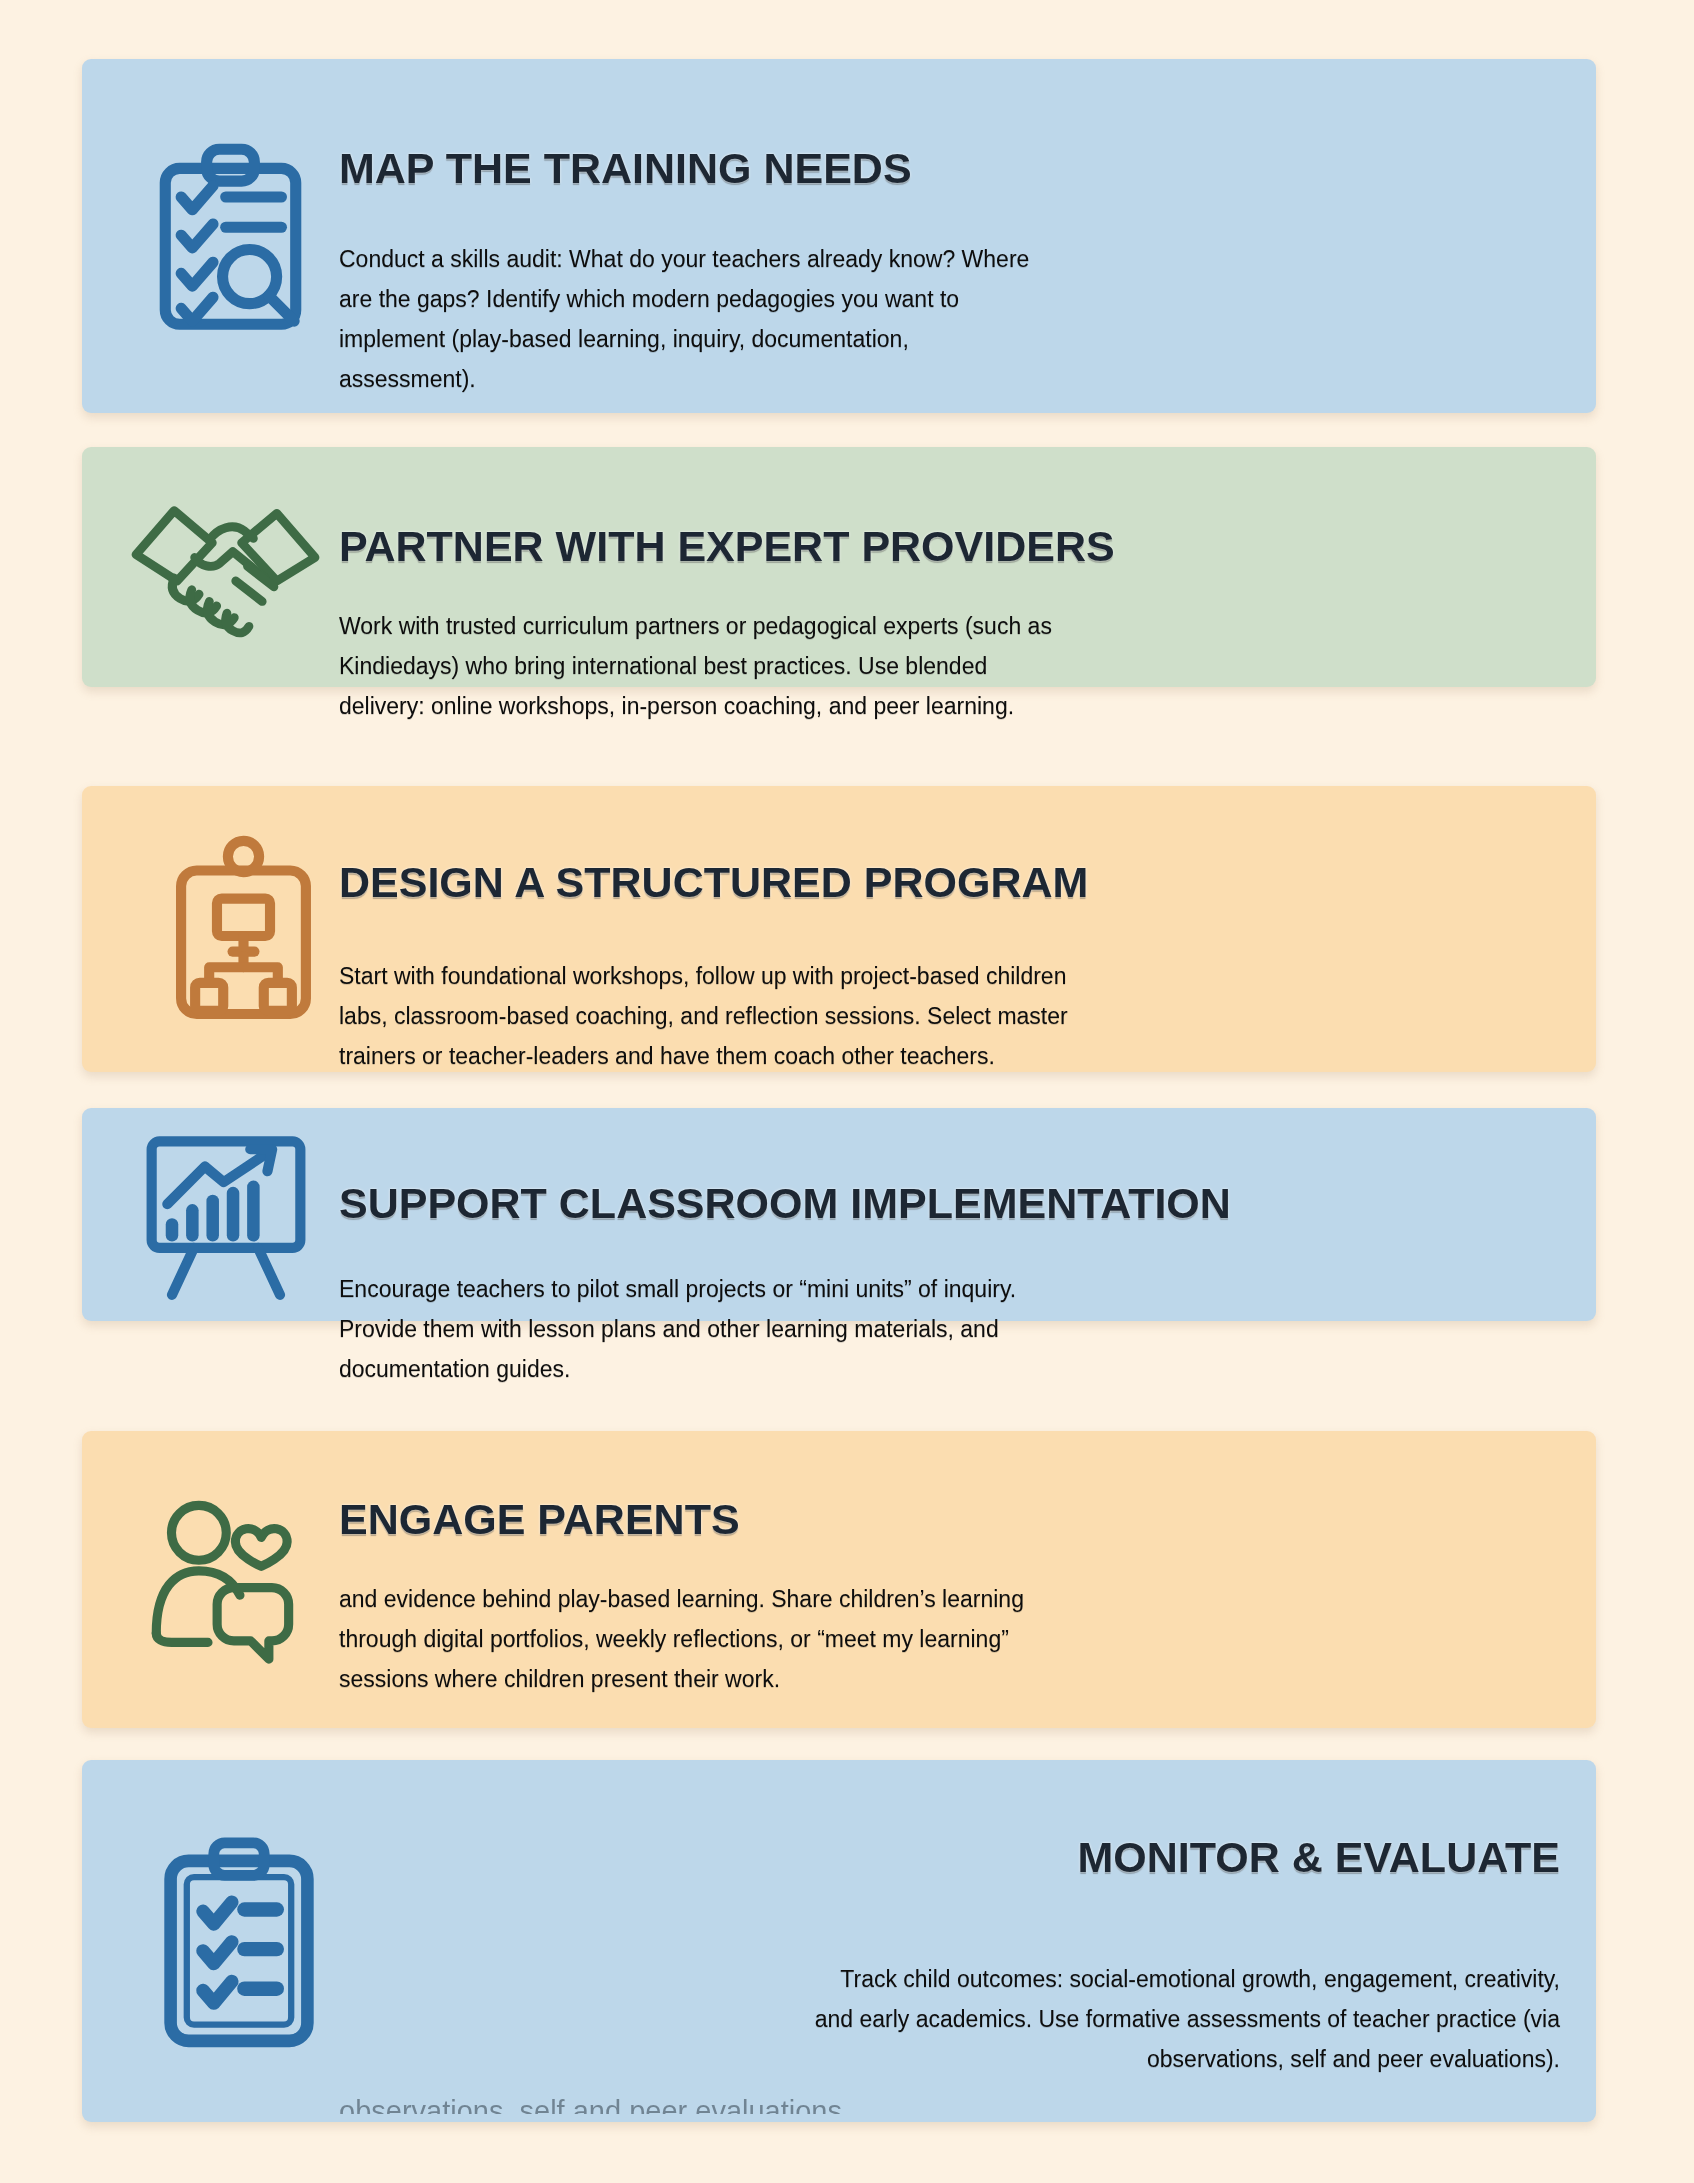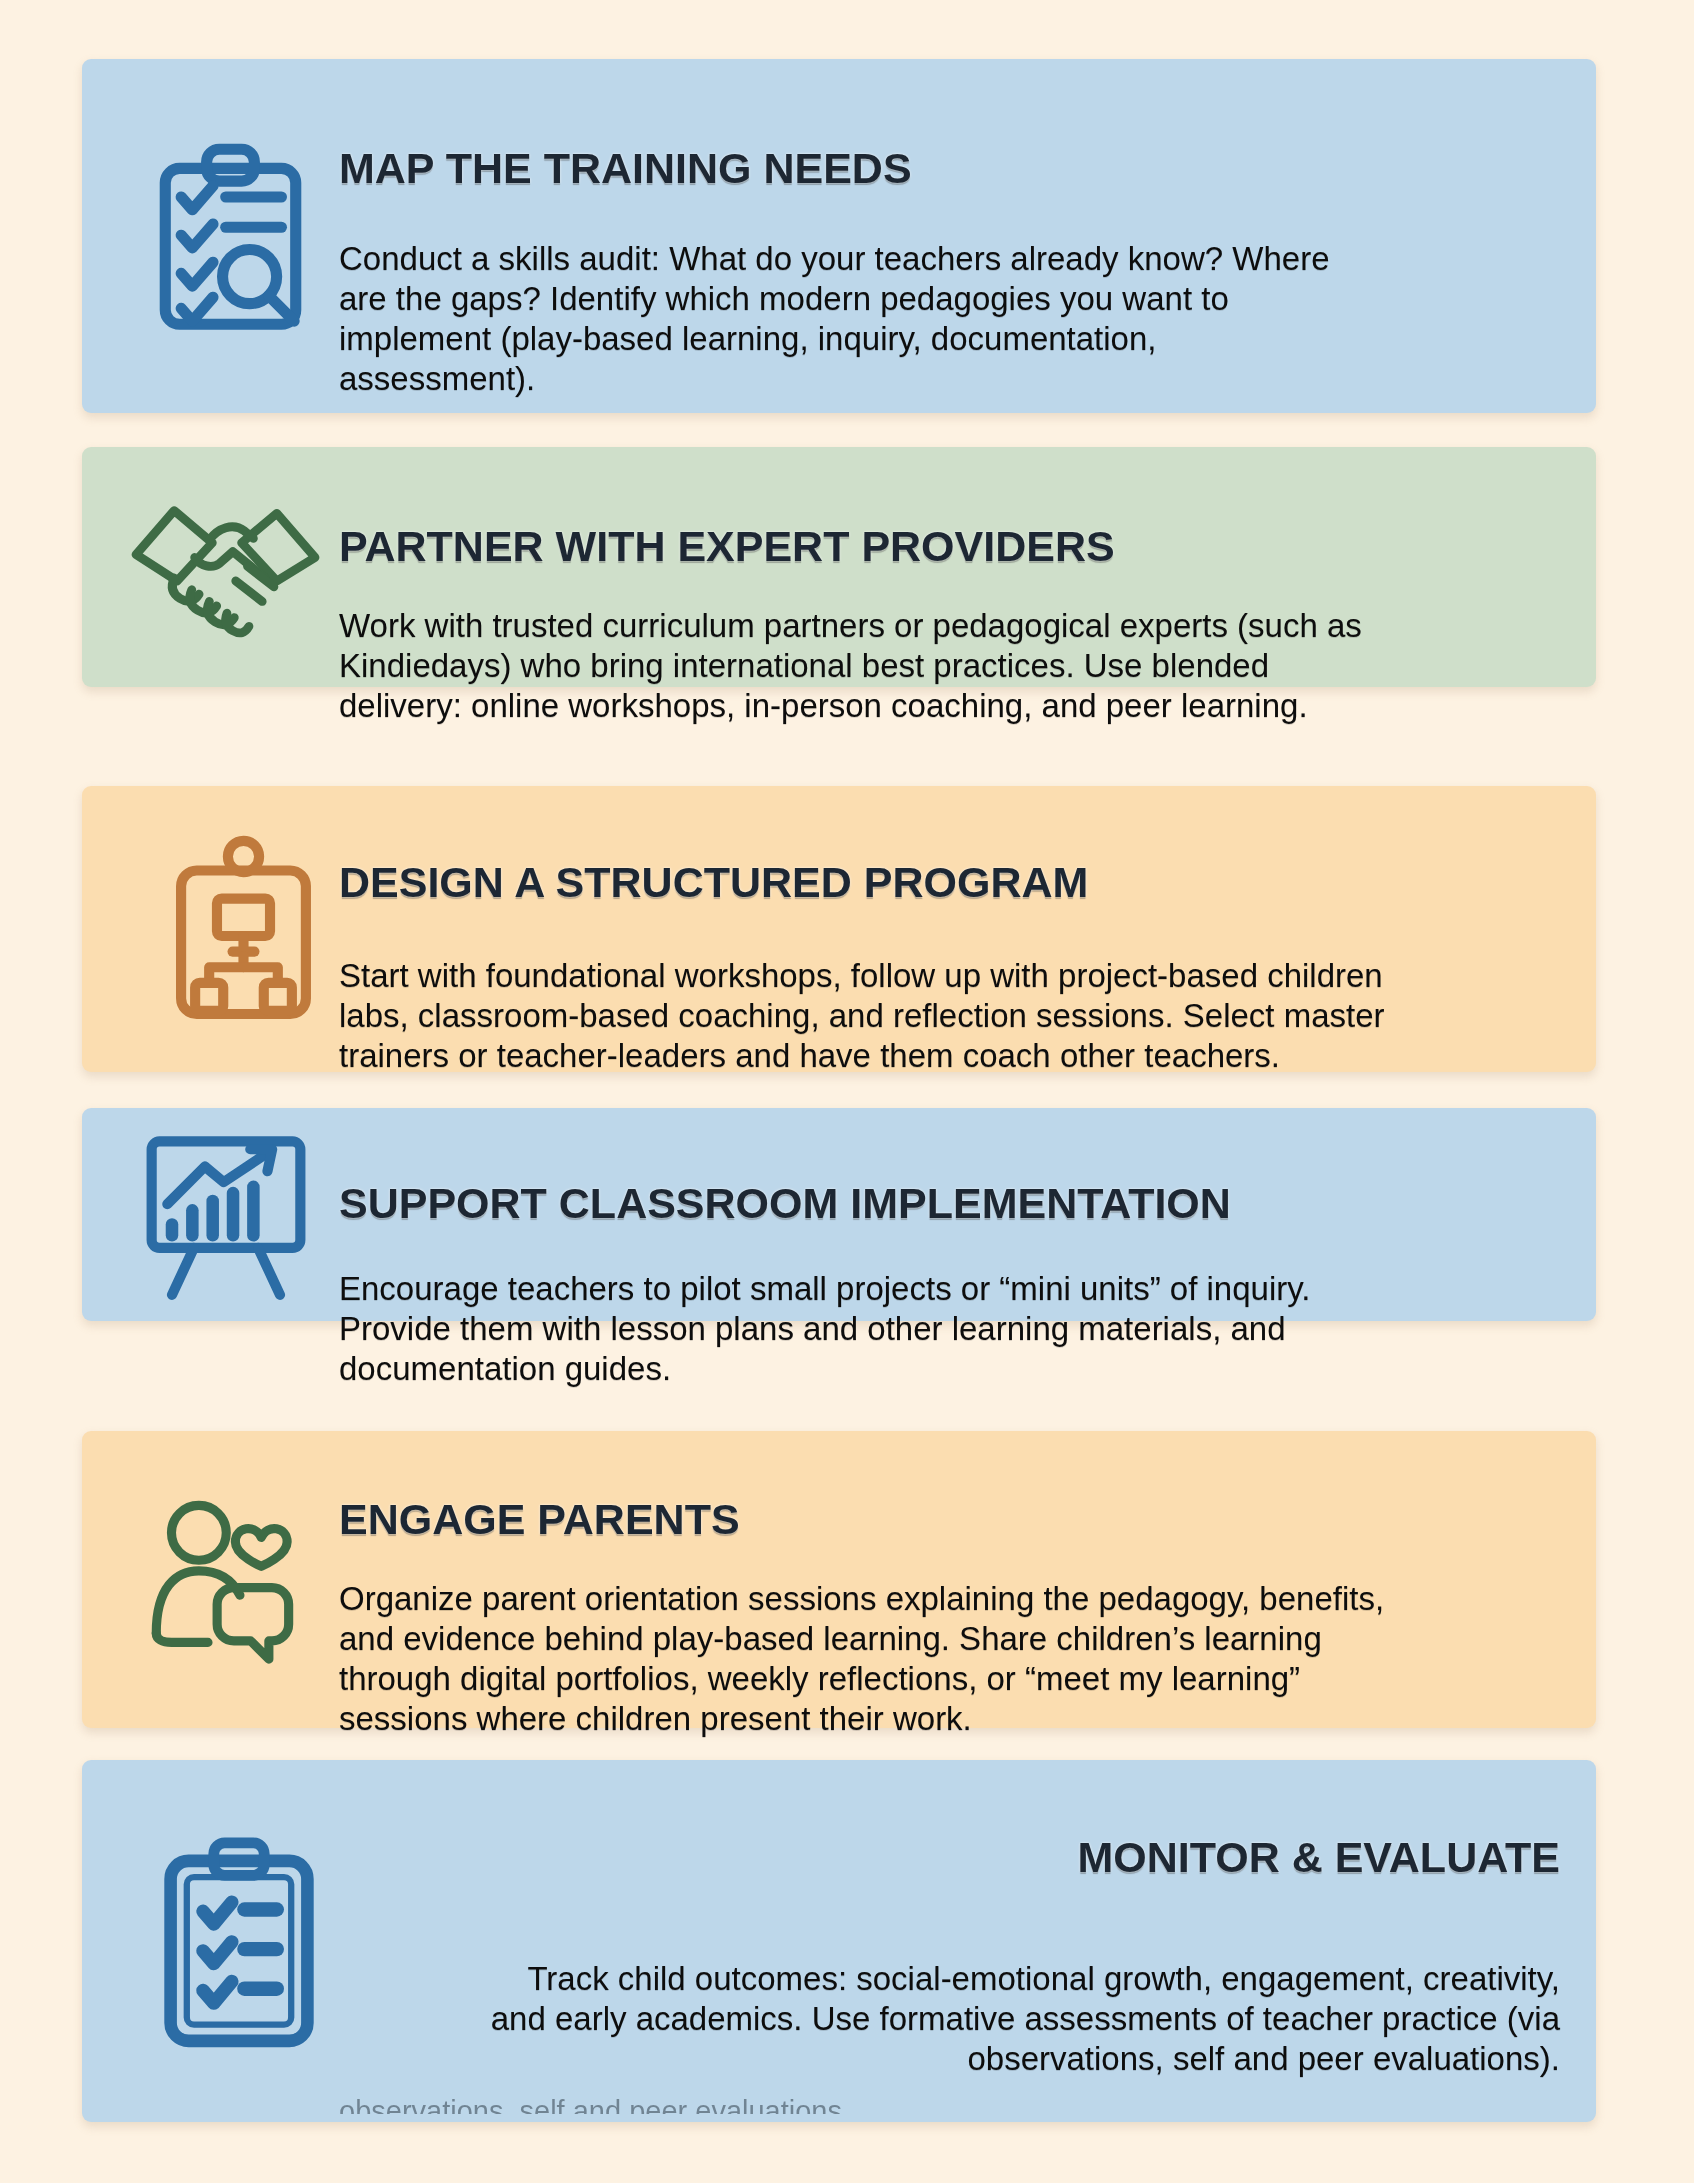--- a/index.html
+++ b/index.html
@@ -32,21 +32,21 @@
 
   .card-title{
     font-size:43px;
     font-weight:bold;
     letter-spacing:0px;
     color:#1d2733;
     text-shadow:0 0 2.6px rgba(255,255,255,0.85), 0 1.5px 1px rgba(0,0,0,0.30);
     white-space:nowrap;
   }
   .card-body{
-    font-size:33px;
+    font-size:23px;
     line-height:40px;
     color:#0d0d0d;
     text-shadow:0 0.5px 0.5px rgba(0,0,0,0.15);
   }
   .card-body div{white-space:nowrap;}
 
   .card-1 .card-body{margin-top:46px;}
   .card-2 .card-body{margin-top:35px;}
   .card-3 .card-body{margin-top:49px;}
   .card-4 .card-body{margin-top:41px;}
@@ -180,21 +180,20 @@
     <svg viewBox="0 0 115 118" fill="none" stroke="#3e6b45" stroke-width="6" stroke-linecap="round" stroke-linejoin="round">
       <circle cx="40" cy="28" r="18"></circle>
       <path d="M12 94 C12 64 25 53 40 53 C53 53 62 59 67 69"></path>
       <path d="M12 94 C12 98 16 100 22 100 L46 100"></path>
       <path d="M81 31 c-4 -9 -17 -7 -17 3 c0 9 17 16 17 16 c0 0 17 -7 17 -16 c0 -10 -13 -12 -17 -3 z"></path>
       <path d="M74 64 h14 a11 11 0 0 1 11 11 v13 a11 11 0 0 1 -11 11 h-2 v12 l-12 -12 h-11 a11 11 0 0 1 -11 -11 v-13 a11 11 0 0 1 11 -11 z"></path>
     </svg>
   </div>
   <h2 class="card-title">ENGAGE PARENTS</h2>
   <div class="card-body">
-      <div>Organize parent orientation sessions explaining the pedagogy, benefits,</div>
       <div>and evidence behind play-based learning. Share children’s learning</div>
       <div>through digital portfolios, weekly reflections, or “meet my learning”</div>
       <div>sessions where children present their work.</div>
     </div>
 </section>
 
 <section class="card blue card-6">
   <div class="icon-box">
     <svg viewBox="0 0 100 125" fill="none" stroke="#2b6ca5" stroke-linecap="round" stroke-linejoin="round">
       <rect x="12" y="18" width="76" height="100" rx="10" stroke-width="7"></rect>

